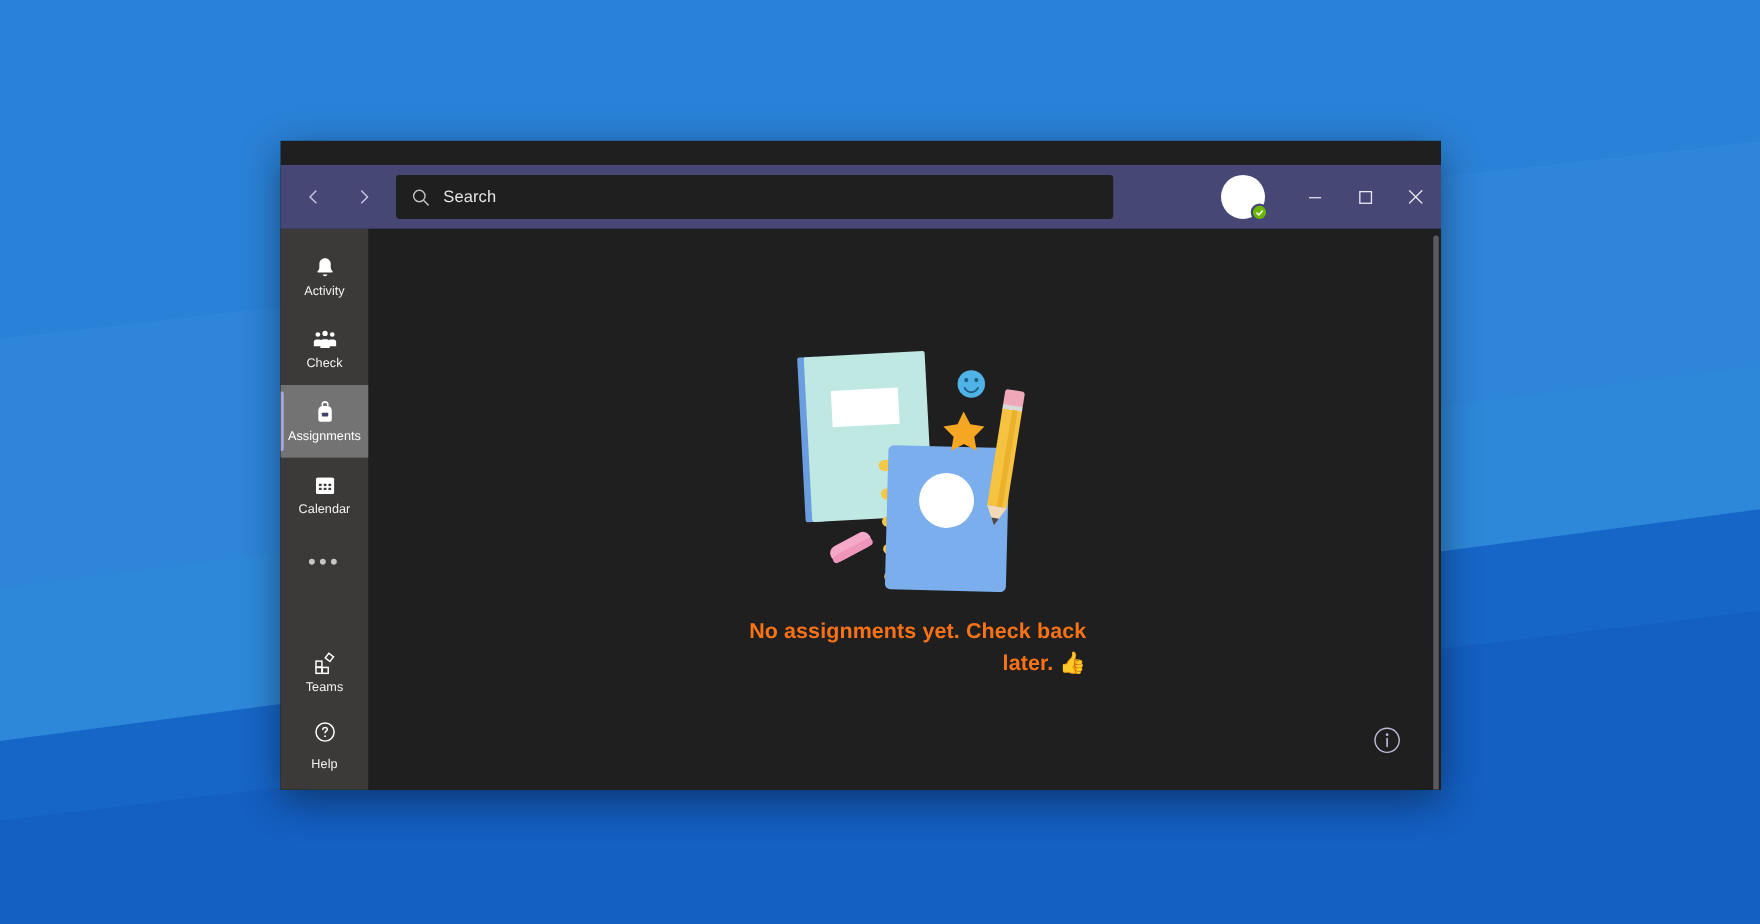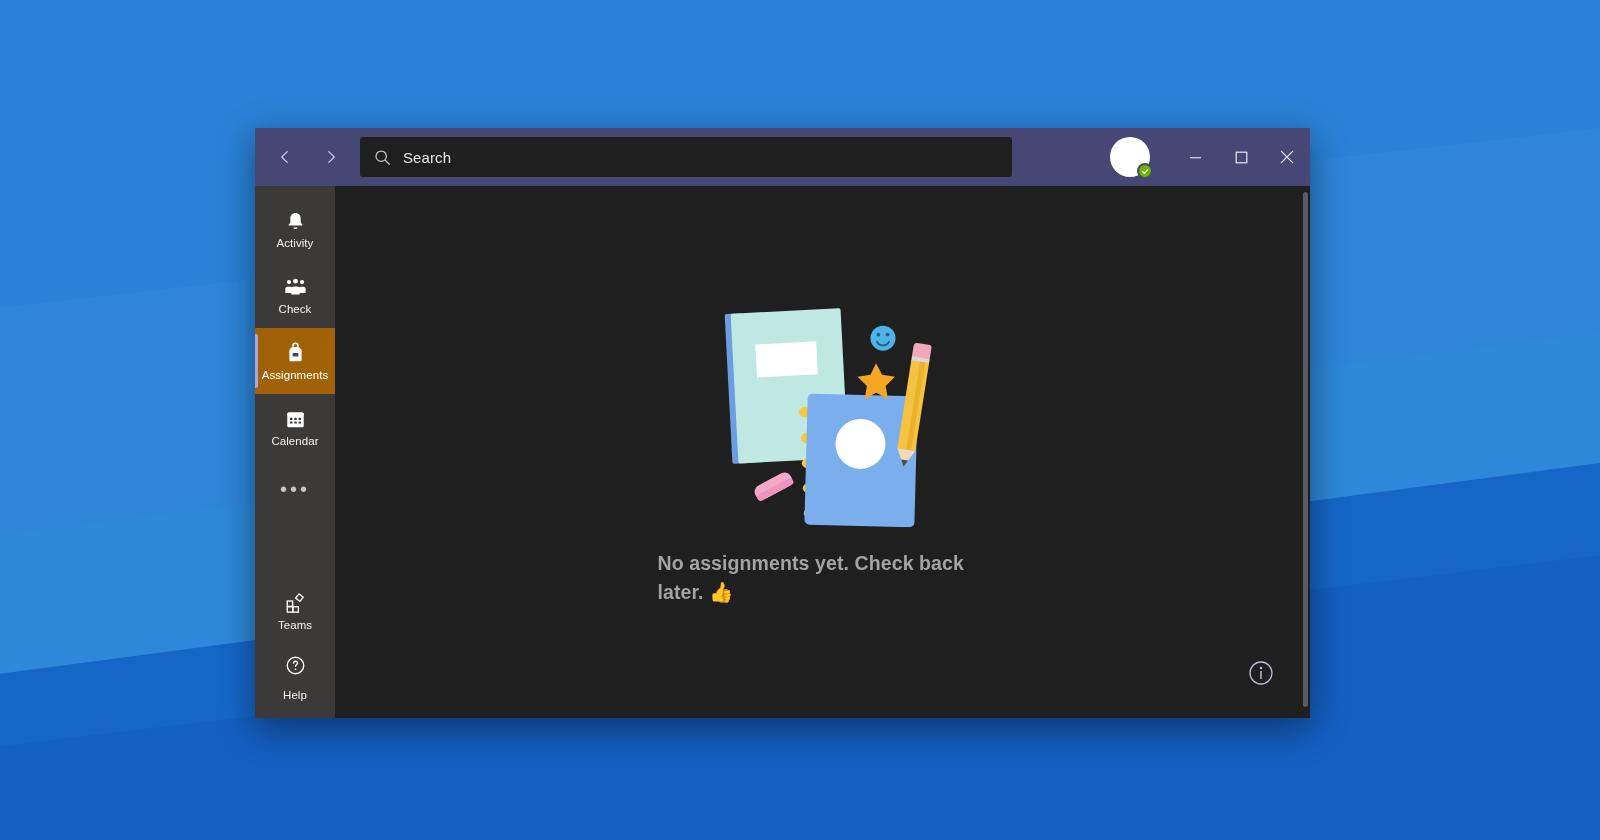--- a/index.html
+++ b/index.html
@@ -68,20 +68,21 @@
   }
 
   
   #titlebar {
     height: 58px;
     min-height: 58px;
     background: #464775;
     display: flex;
     align-items: center;
     position: relative;
+    margin-top: 22px;
   }
   .nav-arrows {
     display: flex;
     align-items: center;
     width: 105px;
     padding-left: 14px;
     gap: 14px;
   }
   .nav-arrow {
     width: 32px; height: 32px;
@@ -175,21 +176,21 @@
     position: relative;
     height: 66px;
     display: flex;
     flex-direction: column;
     align-items: center;
     justify-content: center;
     gap: 3px;
     cursor: pointer;
     color: #ffffff;
   }
-  .rail-item.active { background: #a16207; }
+  .rail-item.active { background: #737373; }
   .rail-item.active::before {
     content: "";
     position: absolute;
     left: 0; top: 6px;
     width: 3px; height: 54px;
     background: #a6a8d8;
     border-radius: 0 2px 2px 0;
   }
   .rail-icon {
     height: 26px;
@@ -237,24 +238,24 @@
   }
   #illustration {
     position: relative;
     width: 230px;
     height: 230px;
     margin-bottom: 22px;
   }
   #illustration svg { display: block; }
 
   #empty-title {
-    color: #a3a3a3;
+    color: #f97316;
     font-size: 19.5px;
     font-weight: bold;
-    text-align: left;
+    text-align: right;
     line-height: 1.48;
     letter-spacing: .1px;
     width: 330px;
   }
 
   
   #scroll-track {
     position: absolute;
     top: 0; right: 0;
     width: 10px;

